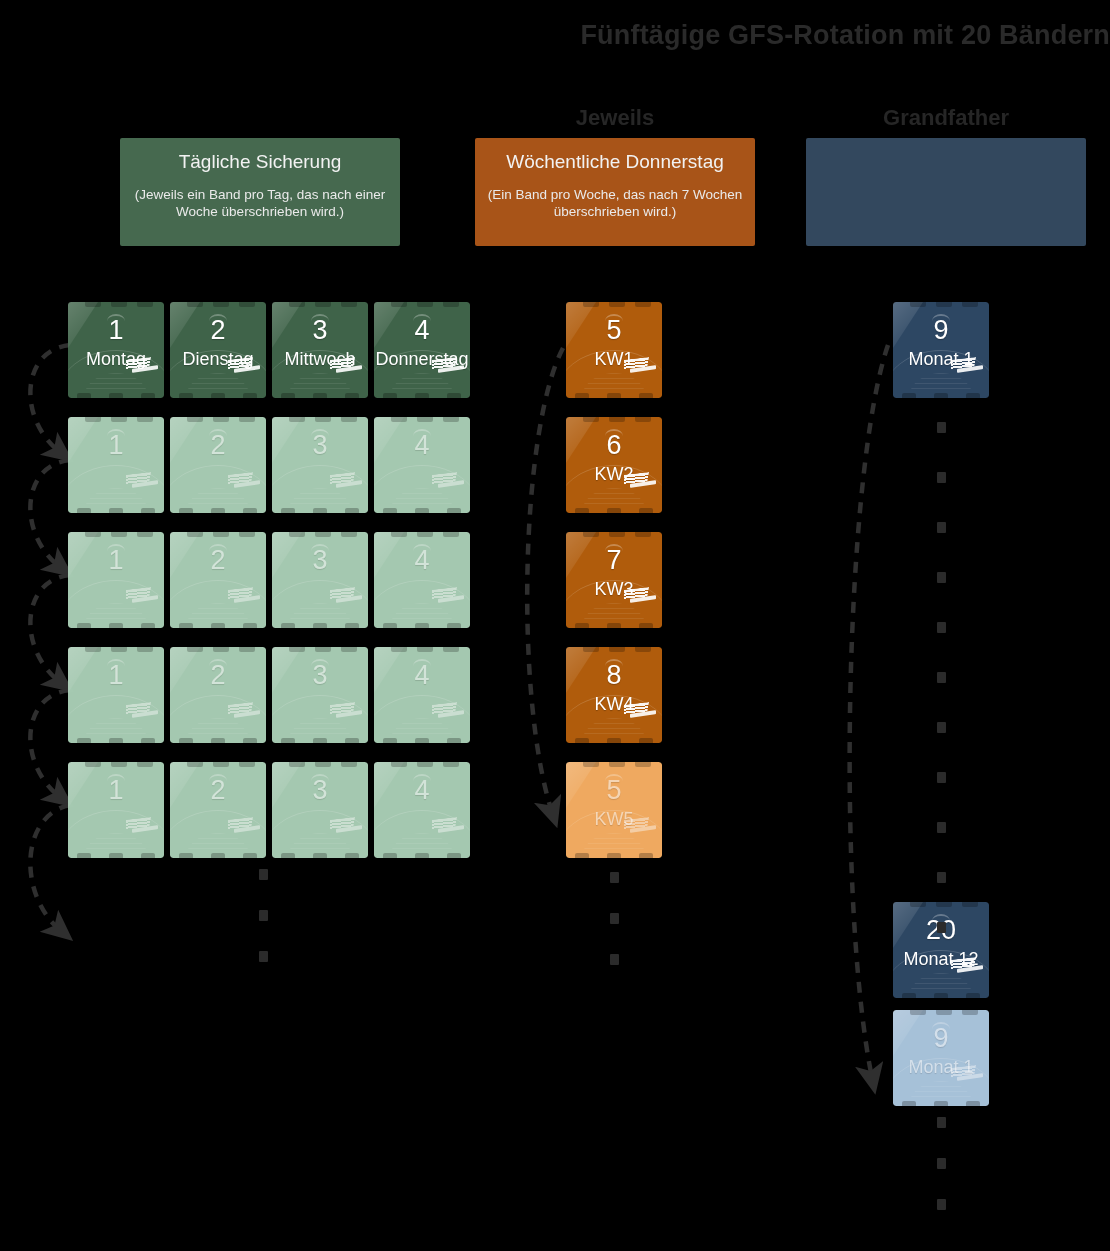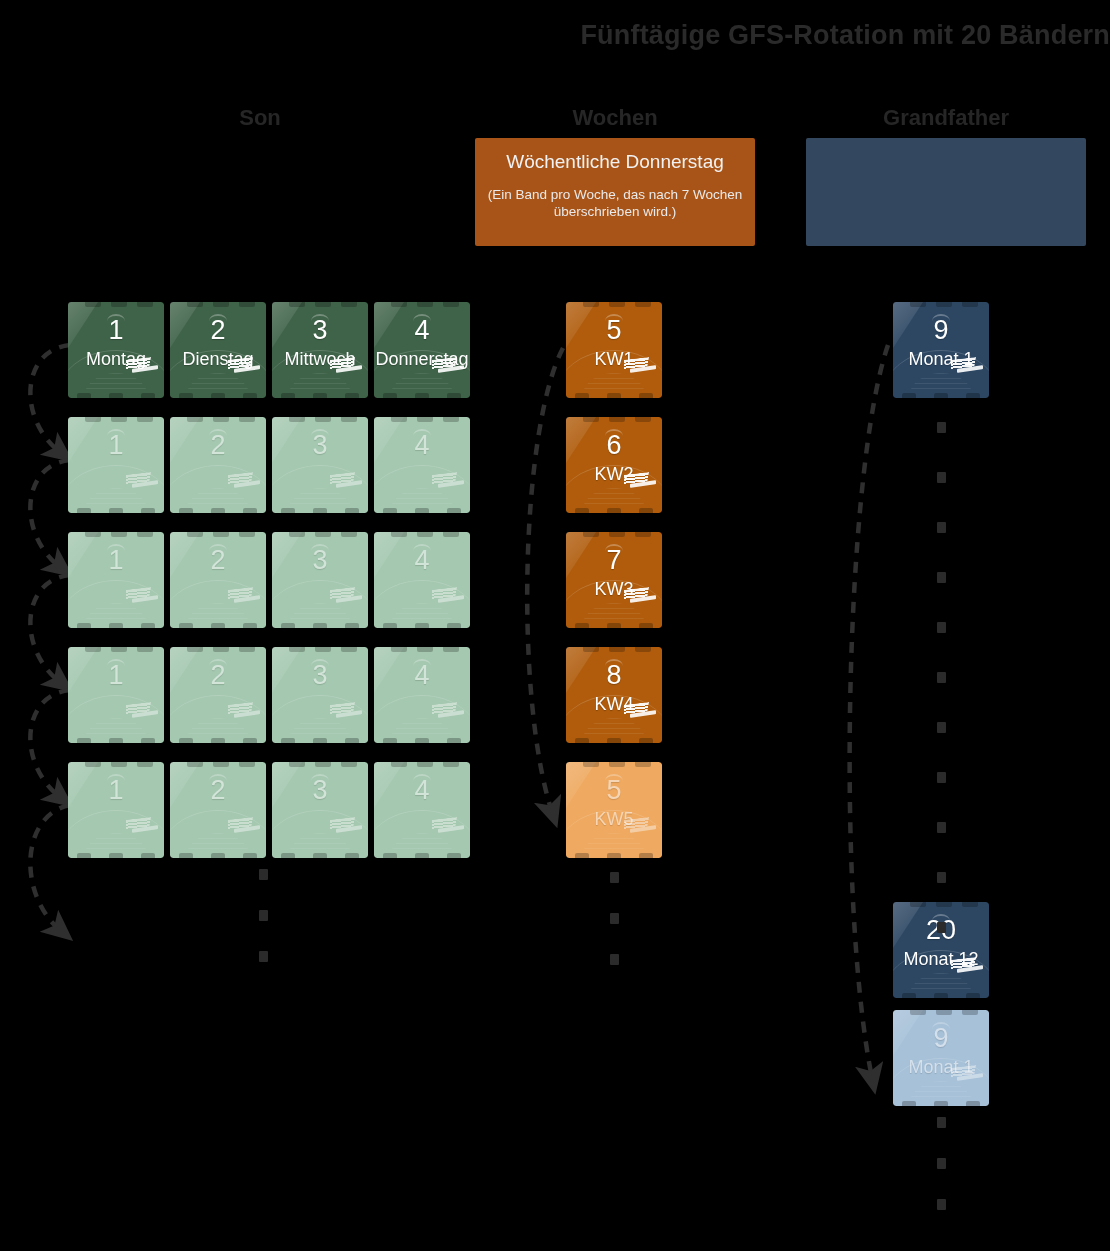--- a/index.html
+++ b/index.html
@@ -143,24 +143,27 @@
     pointer-events: none;
   }
 </style>
 </head>
 <body>
 
 <div id="root">
 
   <div class="title">Fünftägige GFS-Rotation mit 20 Bändern</div>
 
-  <div class="colhead" style="left:120px; top:105px; width:280px;">Son</div>
-  <div class="colhead" style="left:475px; top:105px; width:280px;">Wochen</div>
+  <div class="colhead" style="left:475px; top:105px; width:280px;">Jeweils</div>
   <div class="colhead" style="left:806px; top:105px; width:280px;">Grandfather</div>
 
+  <div class="legendbox" style="left:120px; top:138px; width:280px; height:108px; background:#46694f;">
+    <div class="lb-title">Tägliche Sicherung</div>
+    <div class="lb-sub">(Jeweils ein Band pro Tag, das nach einer Woche überschrieben wird.)</div>
+  </div>
 
   <div class="legendbox" style="left:475px; top:138px; width:280px; height:108px; background:#a85418;">
     <div class="lb-title">Wöchentliche Donnerstag</div>
     <div class="lb-sub">(Ein Band pro Woche, das nach 7 Wochen überschrieben wird.)</div>
   </div>
 
   <div class="legendbox" style="left:806px; top:138px; width:280px; height:108px; background:#33485e;">
   </div>
 
   <svg class="arrows" viewBox="0 0 1110 1251">

